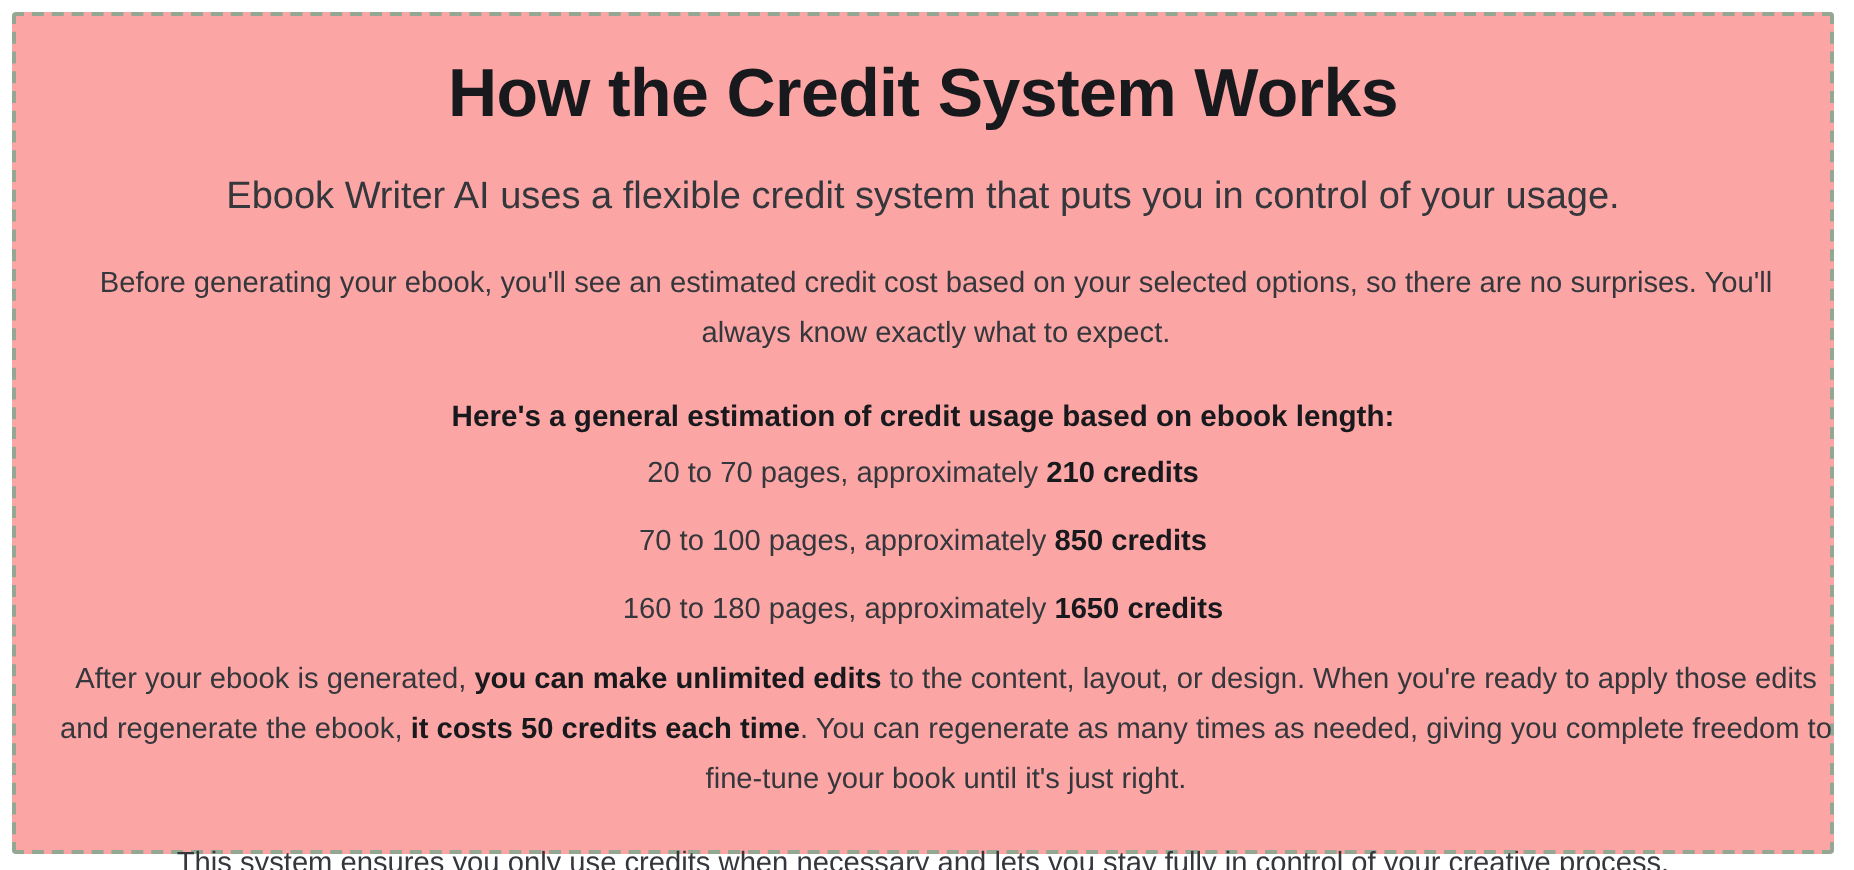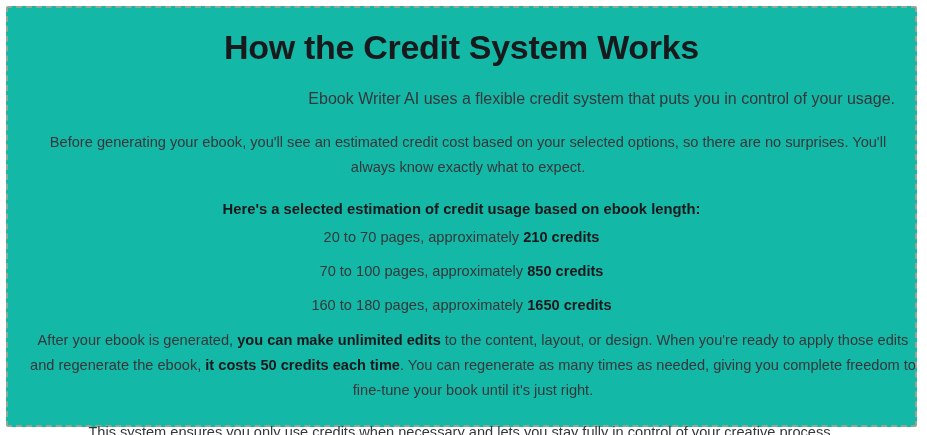--- a/index.html
+++ b/index.html
@@ -13,21 +13,21 @@
     overflow: hidden;
     font-family: "Liberation Sans", sans-serif;
   }
   .callout-box {
     position: absolute;
     left: 6px;
     top: 6px;
     width: 911px;
     height: 421px;
     box-sizing: border-box;
-    background: #14b8a6;
+    background: #fca5a5;
     border: 2px dashed #93a793;
     border-radius: 2px;
   }
   .inner {
     box-sizing: border-box;
     width: 100%;
     height: 100%;
     padding: 16px 20px 10px 20px;
     text-align: center;
   }
@@ -36,24 +36,23 @@
     padding: 0;
     font-size: 34px;
     font-weight: bold;
     color: #17191c;
     letter-spacing: -0.3px;
     line-height: 46px;
     white-space: nowrap;
   }
   .intro-line {
     margin: 18px 0 0 0;
-    font-size: 16px;
+    font-size: 19px;
     color: #34373b;
     line-height: 22px;
-    text-align: right;
   }
   .estimate-note {
     margin: 20px auto 0 auto;
     width: 880px;
     font-size: 14.6px;
     color: #34373b;
     line-height: 25px;
   }
   .tiers-heading {
     margin: 18px 0 0 0;
@@ -101,21 +100,21 @@
 
 <div class="callout-box">
   <div class="inner">
 
     <h1 class="page-title">How the Credit System Works</h1>
 
     <p class="intro-line">Ebook Writer AI uses a flexible credit system that puts you in control of your usage.</p>
 
     <p class="estimate-note">Before generating your ebook, you'll see an estimated credit cost based on your selected options, so there are no surprises. You'll always know exactly what to expect.</p>
 
-    <p class="tiers-heading">Here's a selected estimation of credit usage based on ebook length:</p>
+    <p class="tiers-heading">Here's a general estimation of credit usage based on ebook length:</p>
 
     <ul class="tier-list">
       <li class="tier-row">
         <span>20 to 70 pages, approximately </span><span class="tier-credits">210 credits</span>
       </li>
       <li class="tier-row">
         <span>70 to 100 pages, approximately </span><span class="tier-credits">850 credits</span>
       </li>
       <li class="tier-row">
         <span>160 to 180 pages, approximately </span><span class="tier-credits">1650 credits</span>

